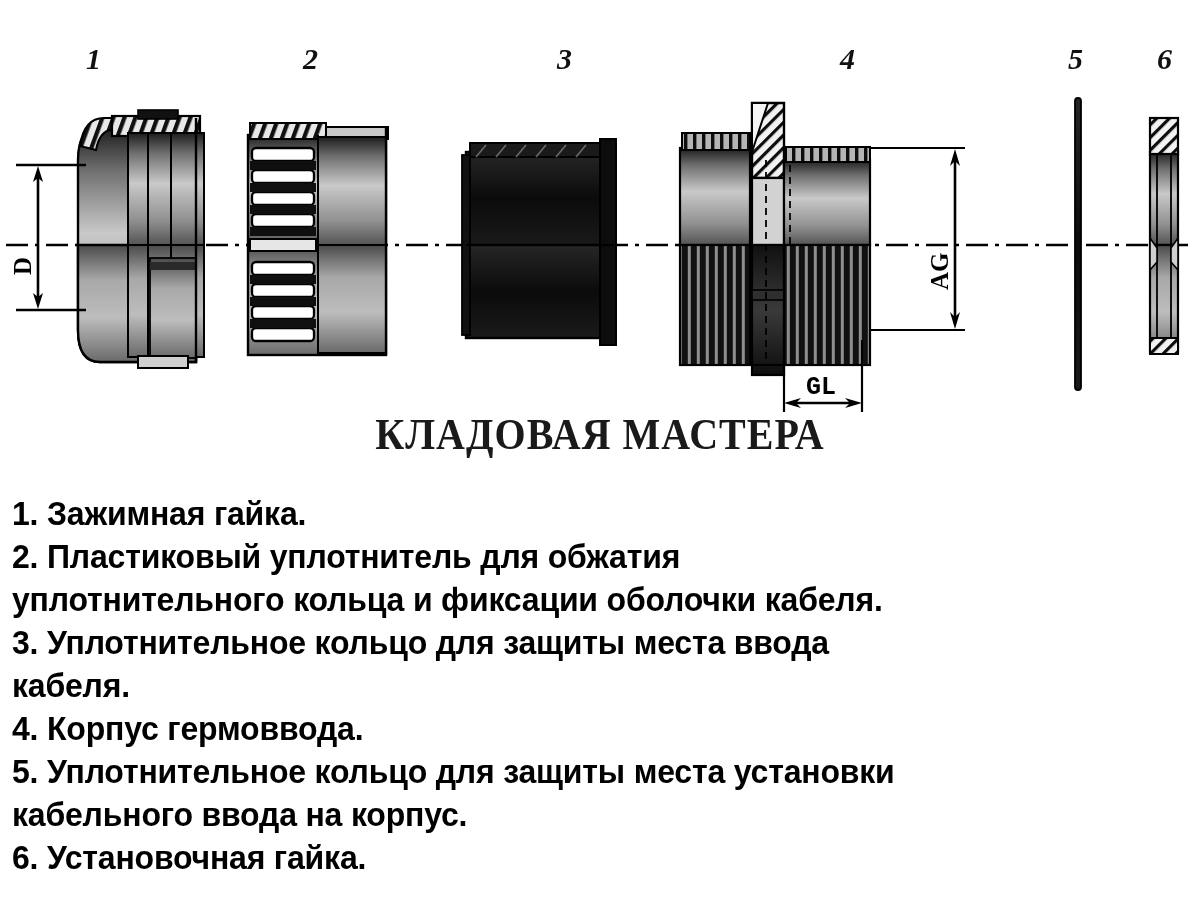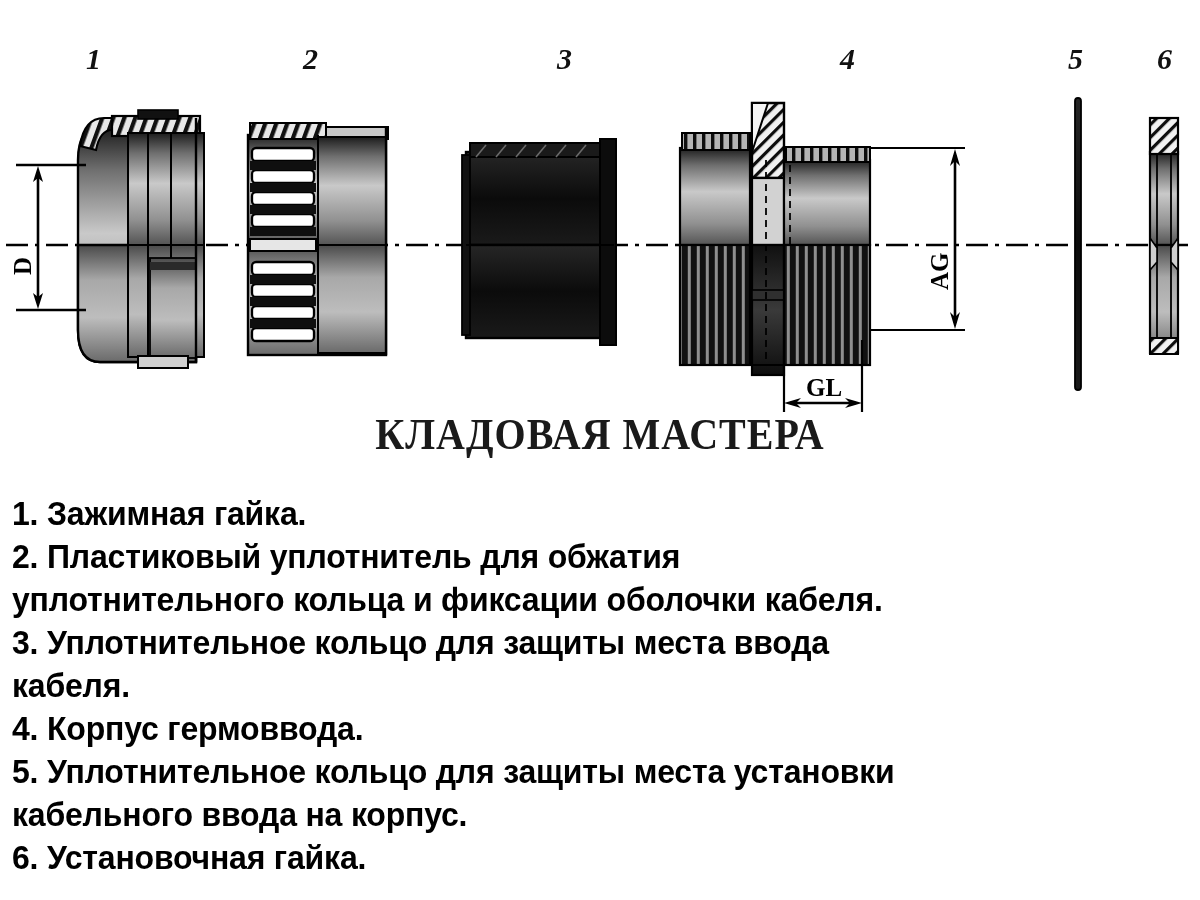--- a/index.html
+++ b/index.html
@@ -279,21 +279,21 @@
 
     <div class="part-num" style="left:86px;top:44px;">1</div>
     <div class="part-num" style="left:303px;top:44px;">2</div>
     <div class="part-num" style="left:557px;top:44px;">3</div>
     <div class="part-num" style="left:840px;top:44px;">4</div>
     <div class="part-num" style="left:1068px;top:44px;">5</div>
     <div class="part-num" style="left:1157px;top:44px;">6</div>
 
     <div class="dim-label dim-vert" style="left:10px;top:275px;">D</div>
     <div class="dim-label dim-vert" style="left:927px;top:290px;">AG</div>
-    <div class="dim-label" style="left:806px;top:375px;">GL</div>
+    <div class="dim-label" style="left:806px;top:375px;font-family:Liberation Mono, monospace;">GL</div>
 
     <div id="watermark">КЛАДОВАЯ МАСТЕРА</div>
   </div>
 
   <div id="legend">
     <div class="legend-line">1. Зажимная гайка.</div>
     <div class="legend-line">2. Пластиковый уплотнитель для обжатия</div>
     <div class="legend-line">уплотнительного кольца и фиксации оболочки кабеля.</div>
     <div class="legend-line">3. Уплотнительное кольцо для защиты места ввода</div>
     <div class="legend-line">кабеля.</div>

